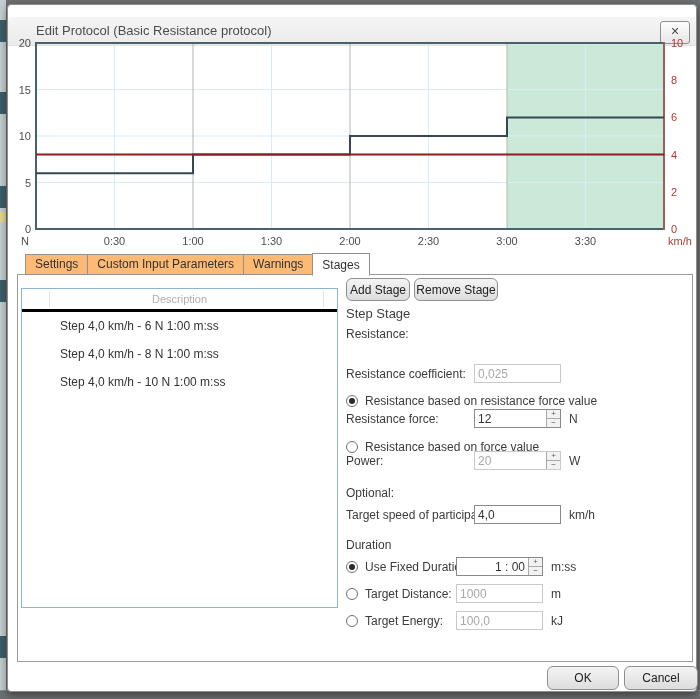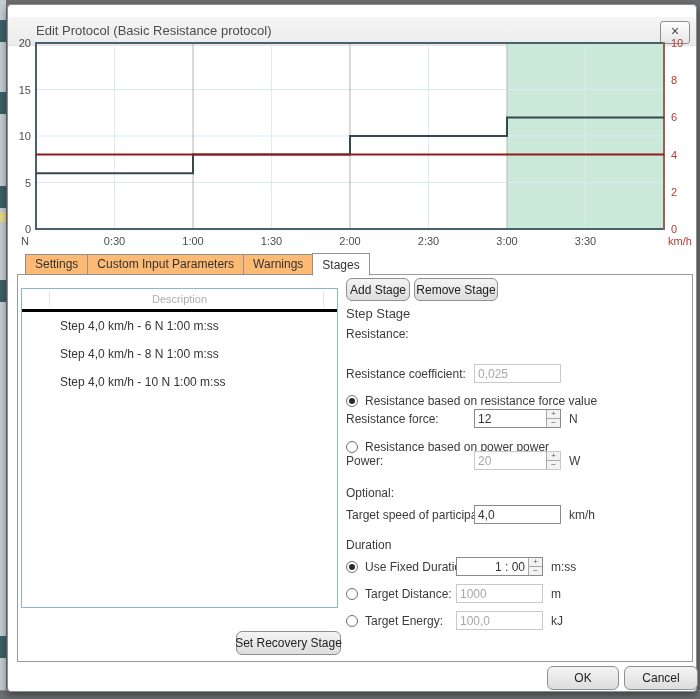--- a/index.html
+++ b/index.html
@@ -134,21 +134,20 @@
     <div class="list-row">
       <span>Step 4,0 km/h - 8 N 1:00 m:ss</span>
     </div>
     <div class="list-row">
       <span>Step 4,0 km/h - 10 N 1:00 m:ss</span>
     </div>
   </div>
 
   <div class="btn" style="left:338px;top:273px;width:62px;height:21px">Add Stage</div>
   <div class="btn" style="left:406px;top:273px;width:82px;height:21px">Remove Stage</div>
-  <div class="btn" style="left:228px;top:626px;width:103px;height:22px">Set Recovery Stage</div>
 
   <div class="heading" style="left:338px;top:301px">Step Stage</div>
   <div class="lbl" style="left:338px;top:322px">Resistance:</div>
 
 
   <div class="lbl" style="left:338px;top:362px">Resistance coefficient:</div>
   <div class="input-box disabled" style="left:466px;top:359px">
     <input disabled="" value="0,025" style="">
   </div>
 
@@ -162,21 +161,21 @@
     <input value="12" style="">
     <span class="spin">
         <span class="sp up">+</span>
         <span class="sp">−</span>
       </span>
   </div>
   <span class="unit" style="left:561px;top:407px">N</span>
 
   <div class="radio-row" style="left:338px;top:432px">
     <span class="radio"></span>
-    <span>Resistance based on power power</span>
+    <span>Resistance based on force value</span>
   </div>
 
   <div class="lbl" style="left:338px;top:449px">Power:</div>
   <div class="input-box disabled" style="left:466px;top:446px">
     <input disabled="" value="20" style="">
     <span class="spin">
         <span class="sp up">+</span>
         <span class="sp">−</span>
       </span>
   </div>

